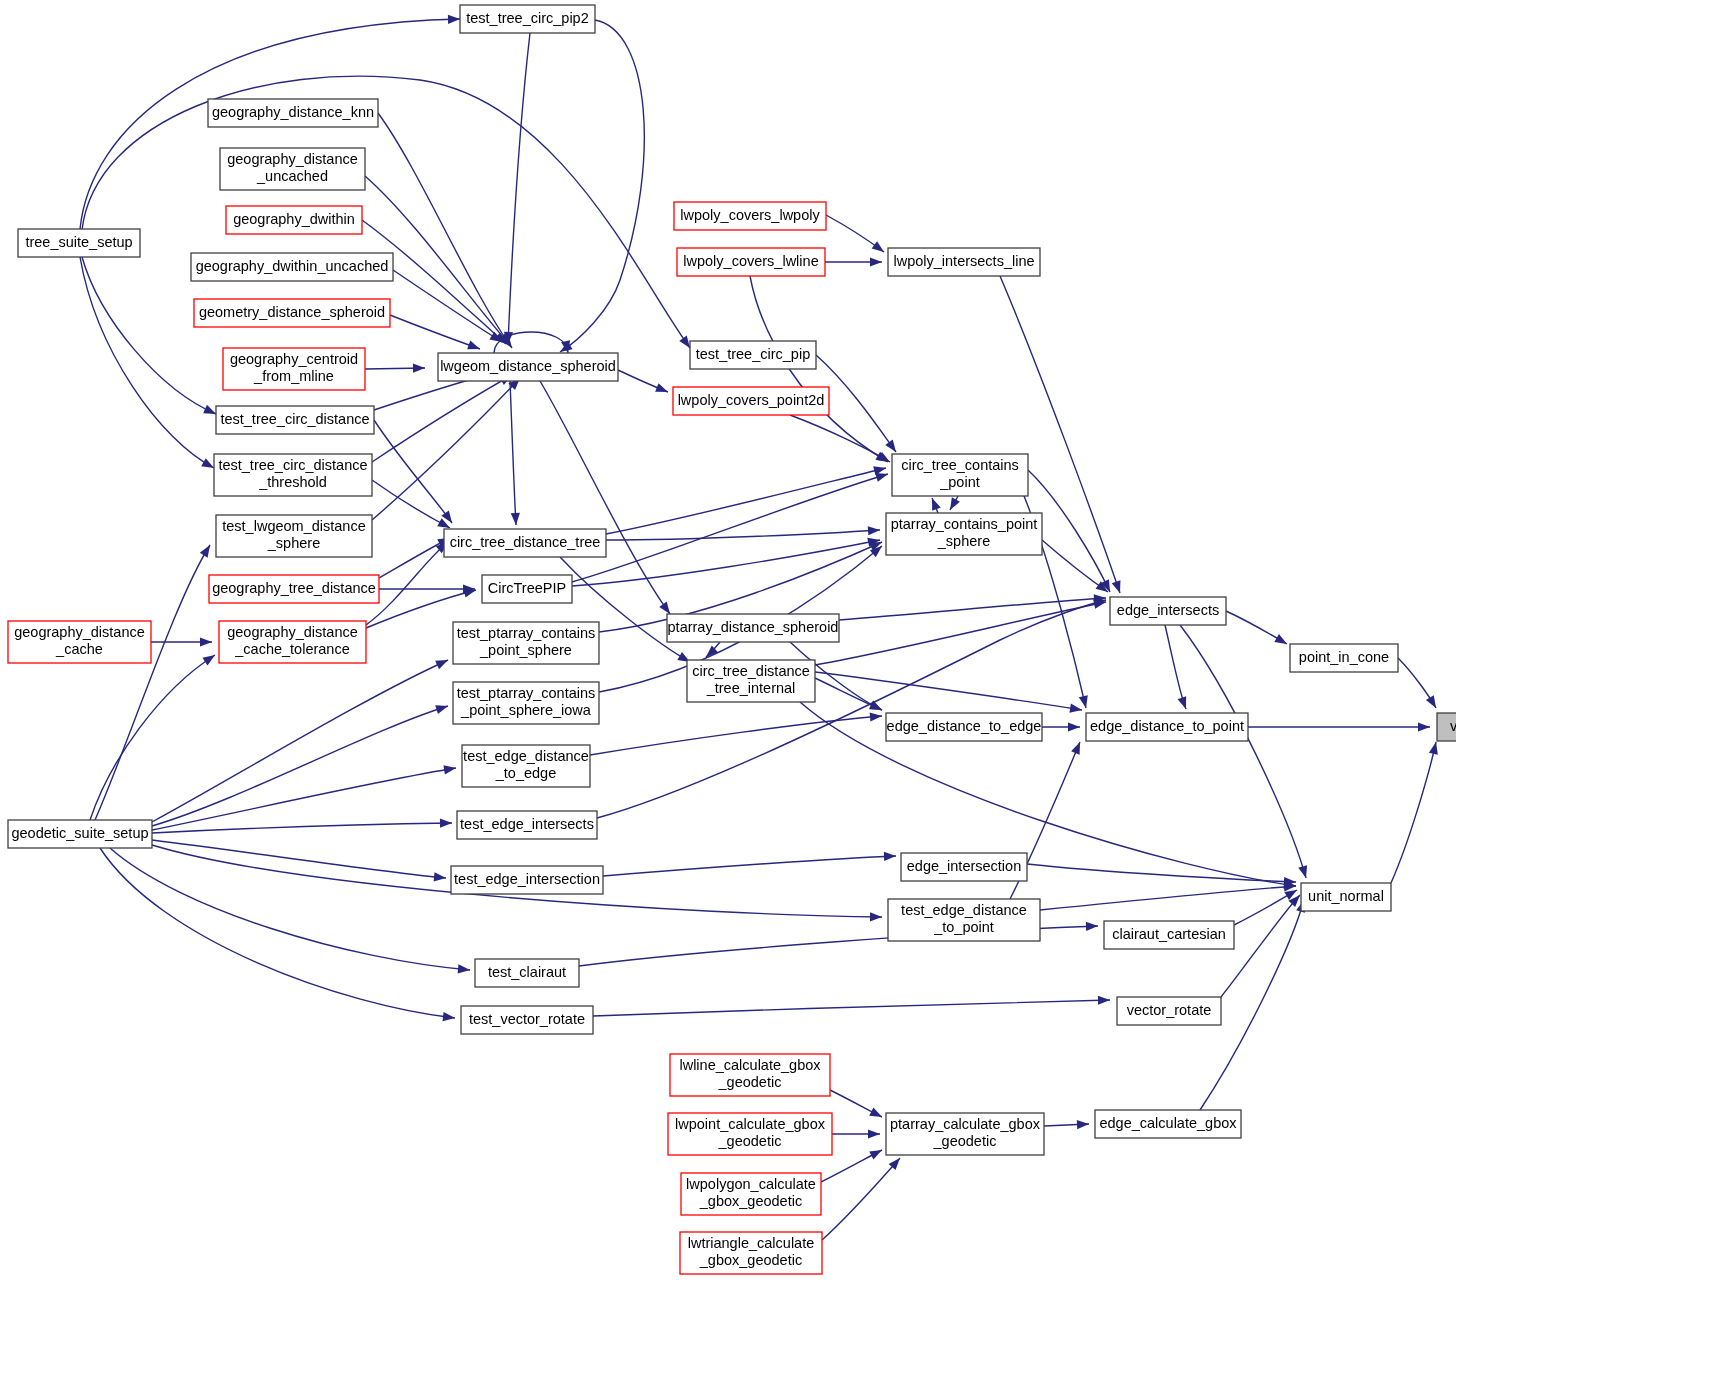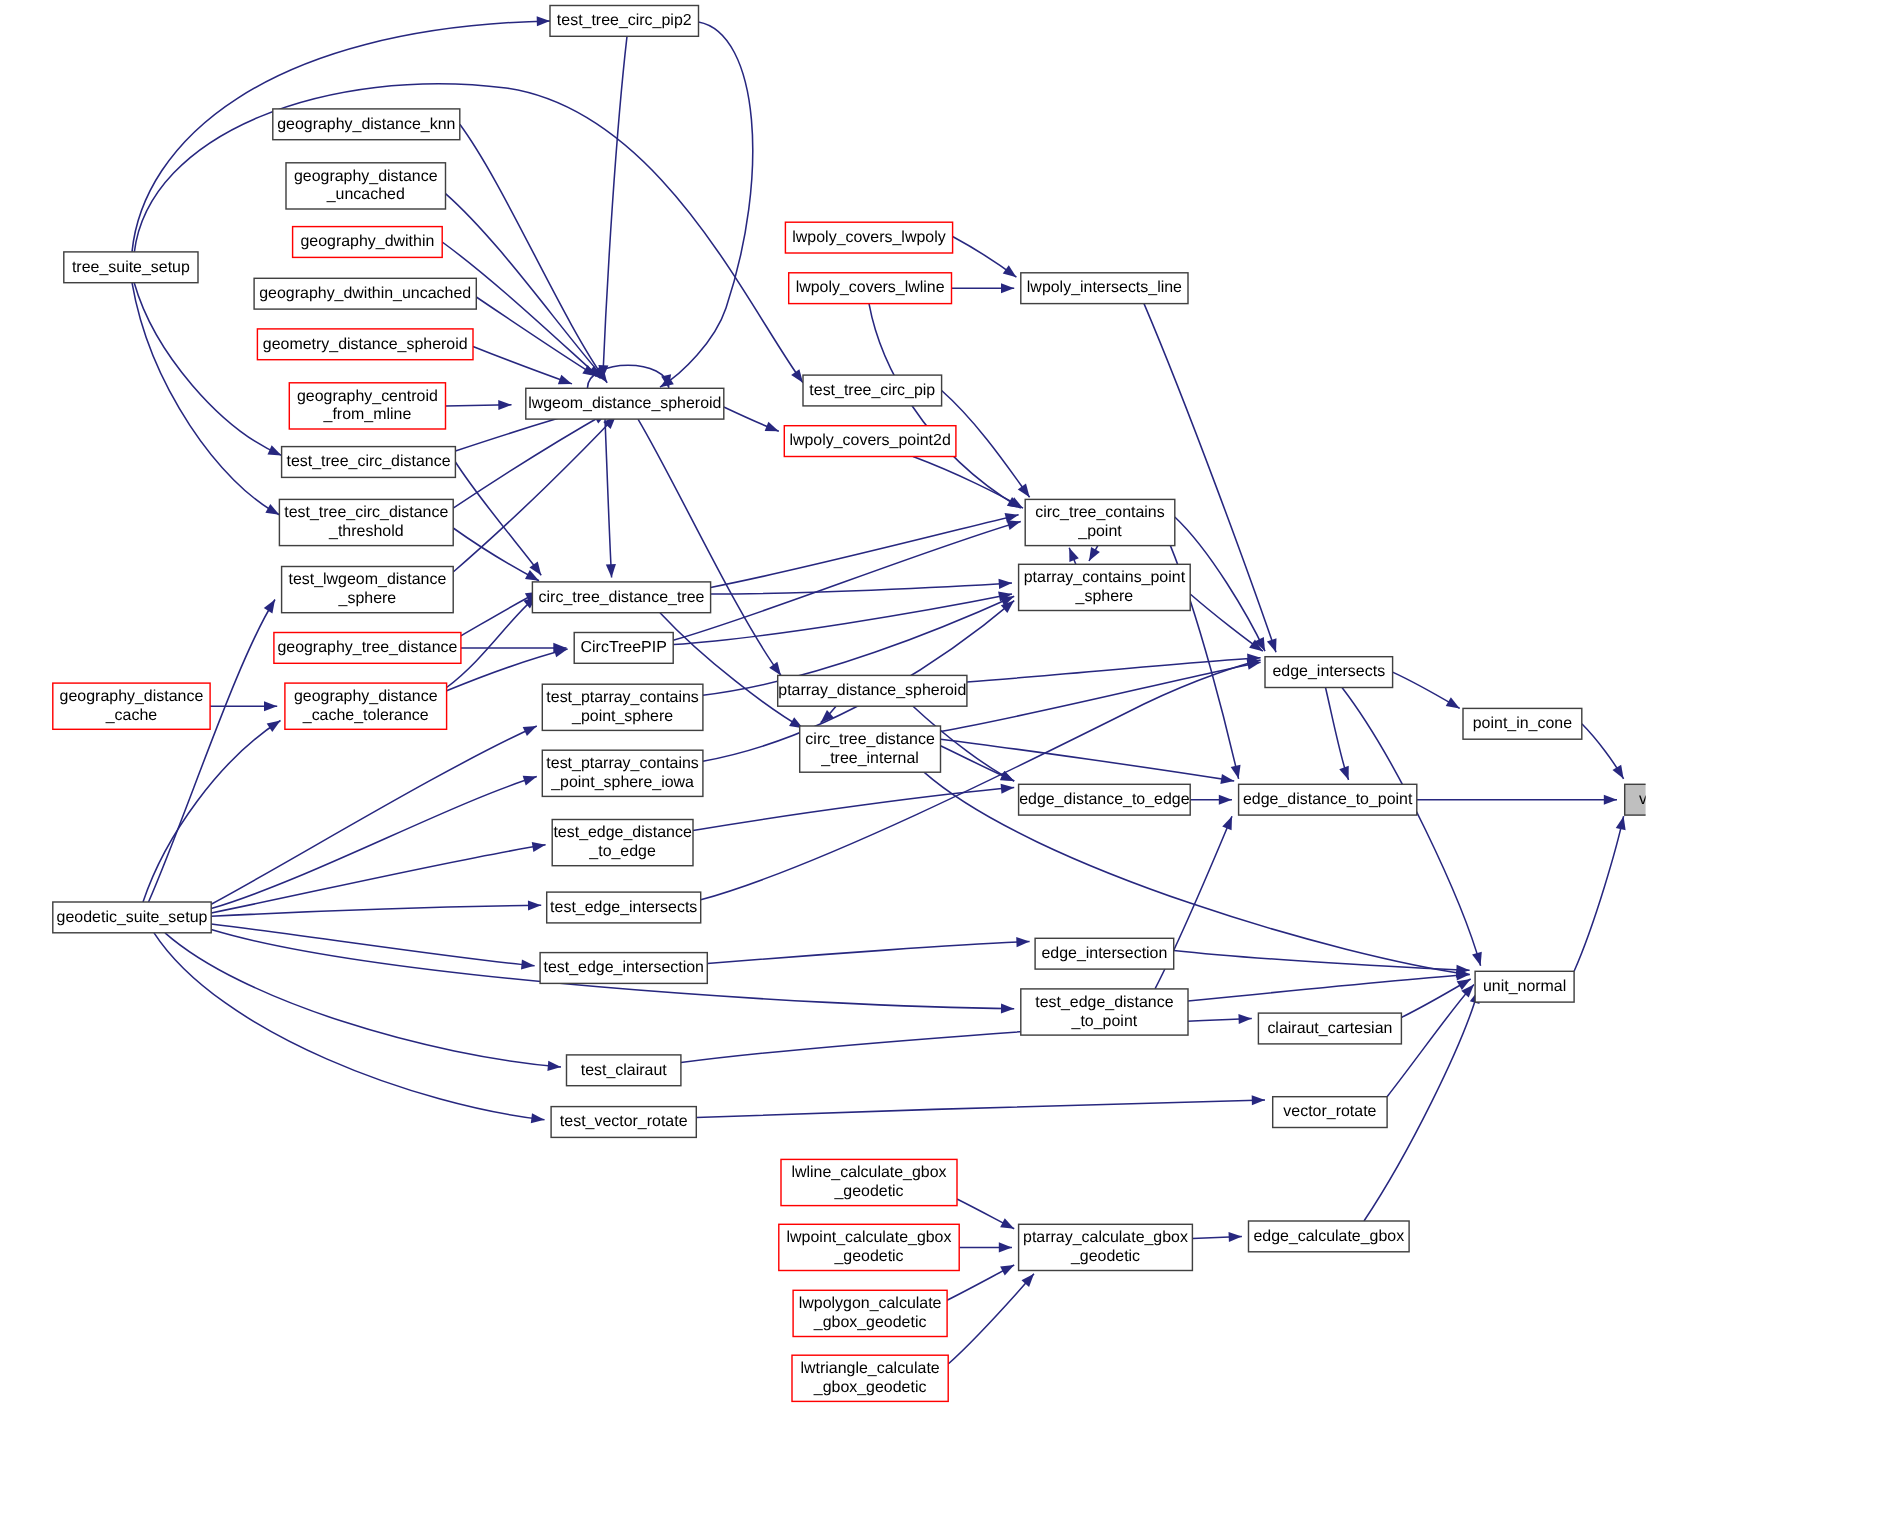--- a/index.html
+++ b/index.html
@@ -7,21 +7,20 @@
     padding: 0;
     background: #ffffff;
   }
   #canvas-wrap {
     position: relative;
     width: 1456px;
     height: 1395px;
     background: #ffffff;
     overflow: hidden;
     font-family: "Liberation Sans", sans-serif;
-    margin-left: 40px;
   }
   svg#graph {
     position: absolute;
     top: 0; left: 0;
     width: 1712px;
     height: 1395px;
   }
   .edge-path {
     fill: none;
     stroke: #27277f;

